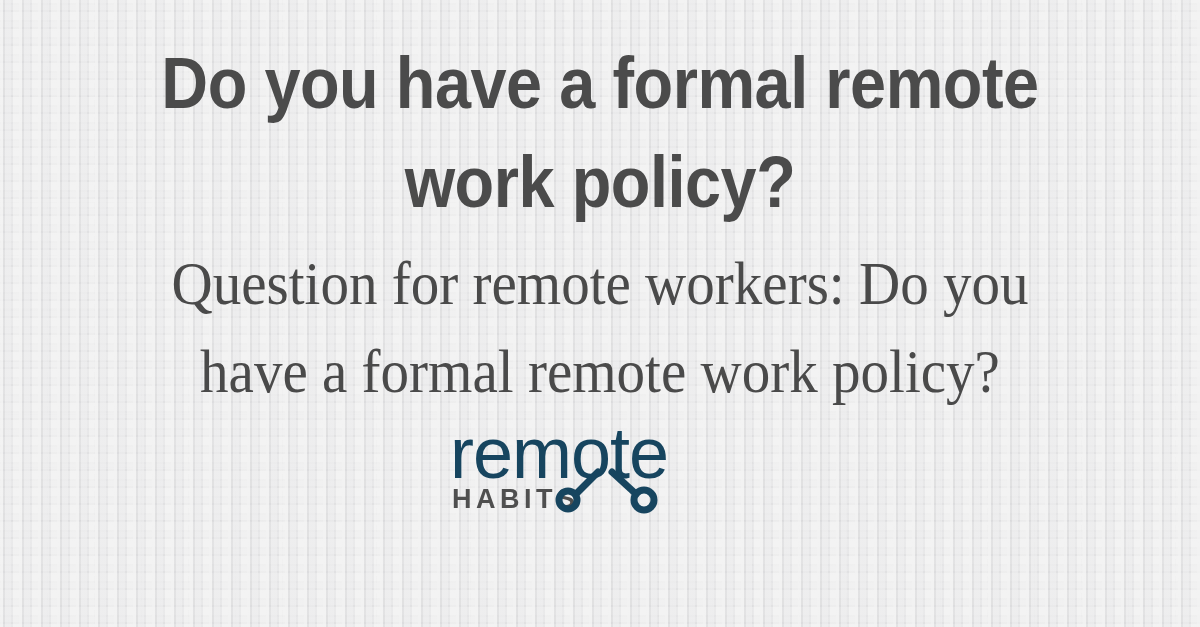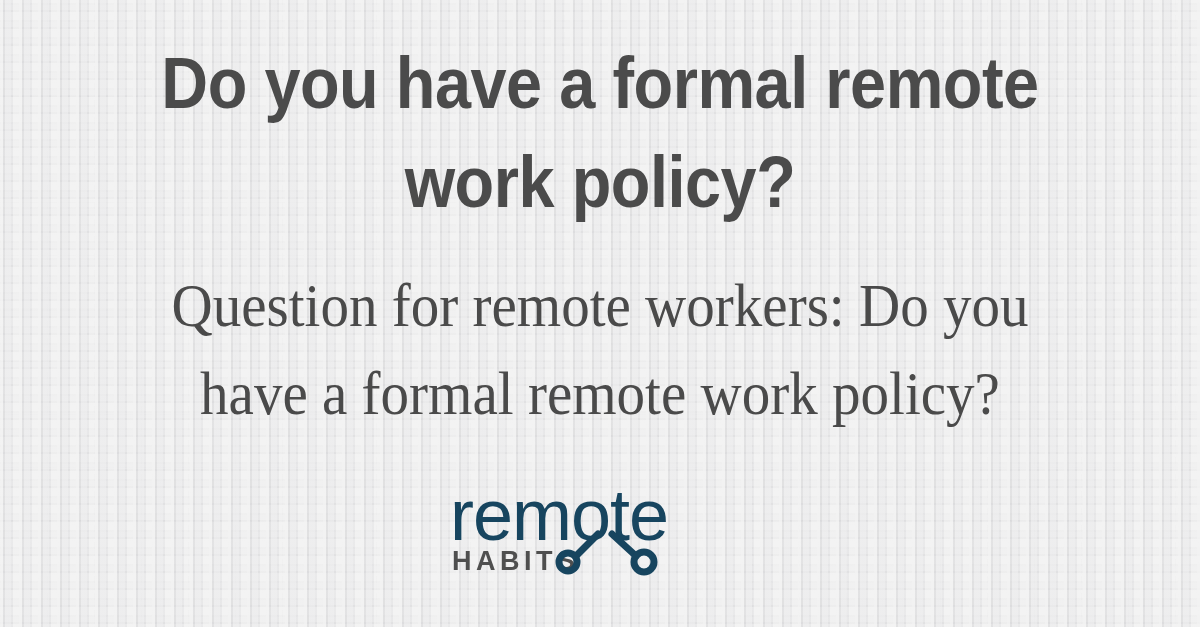--- a/index.html
+++ b/index.html
@@ -68,21 +68,20 @@
     mix-blend-mode: multiply;
   }
 
   .content {
     position: relative;
     z-index: 2;
     width: 1200px;
     display: flex;
     flex-direction: column;
     align-items: center;
-    gap: 22px;
   }
 
   .headline {
     width: 1000px;
     margin: 0;
     padding: 0;
     text-align: center;
     font-family: "Liberation Sans", sans-serif;
     font-weight: 700;
     font-size: 72px;
@@ -103,21 +102,20 @@
     font-weight: 400;
     font-size: 62px;
     line-height: 1.43;
     color: #4a4a4a;
     transform: scaleX(0.92);
     transform-origin: center top;
     margin-top: 6px;
   }
 
   .logo-wrap {
-    margin-top: 18px;
     display: flex;
     justify-content: center;
     align-items: flex-start;
   }
 
   .logo-svg {
     display: block;
   }
 </style>
 </head>

